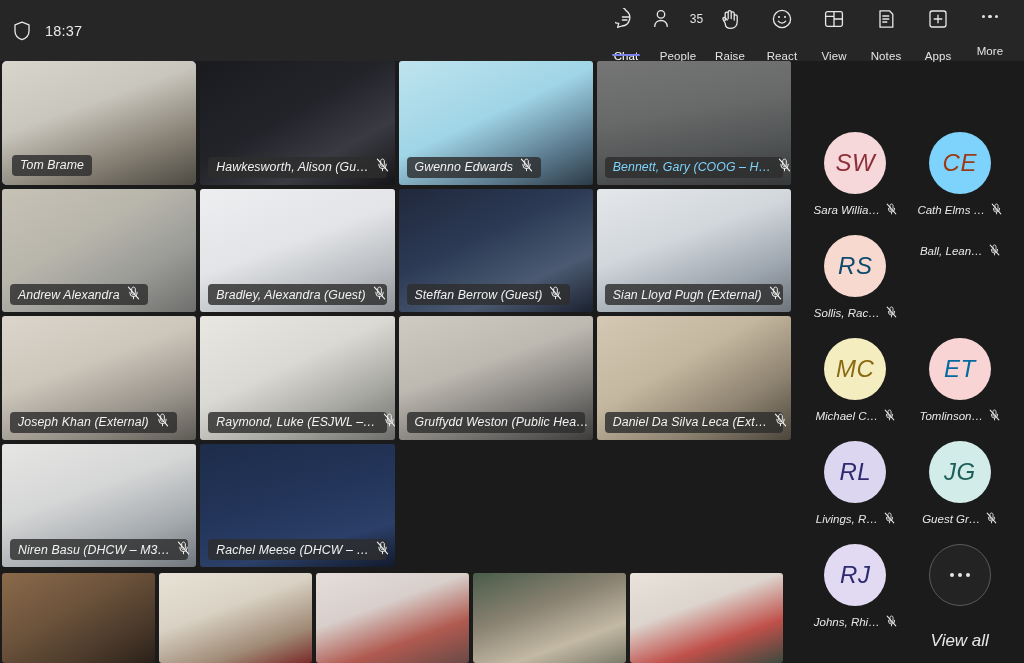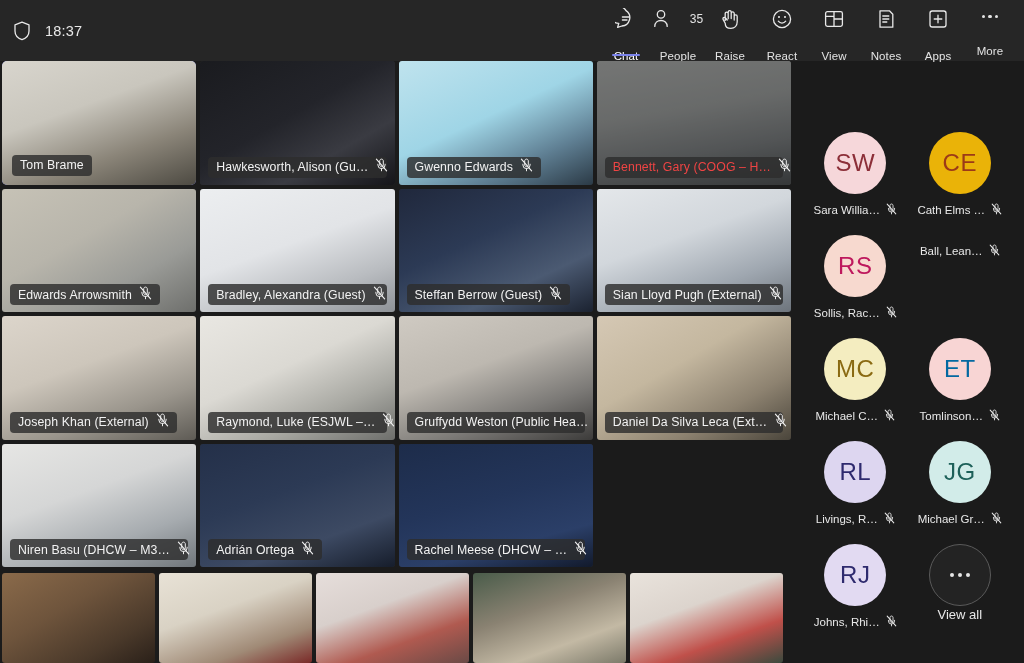--- a/index.html
+++ b/index.html
@@ -37,21 +37,21 @@
   .tb-item.active .tb-lbl{ color:#fff; }
   .tb-underline{
     position:absolute; bottom:1px; left:12px; width:28px; height:2.5px;
     background:#7b83eb; border-radius:2px;
   }
   .badge-n{ color:#e3e3e3; font-size:12px; margin-left:1px; }
   .dots-ic{ display:flex; gap:3px; align-items:center; height:24px; }
   .dots-ic i{ width:3.5px; height:3.5px; background:#e3e3e3; border-radius:50%; display:block; }
 
   
-  .stage{ position:absolute; top:61px; left:0; width:1024px; height:602px; }
+  .stage{ position:absolute; top:61px; left:0; width:1024px; height:602px;font-style:italic; }
 
   .grid{
     position:absolute; top:0; left:2px; width:789px; height:506px;
     display:grid;
     grid-template-columns:repeat(4, 1fr);
     grid-template-rows:repeat(4, 1fr);
     gap:4px;
   }
   .tile{
     position:relative; overflow:hidden; border-radius:3px;
@@ -66,21 +66,21 @@
   }
   .namebar{
     position:absolute; left:8px; bottom:7px; max-width:calc(100% - 16px);
     height:21px; background:rgba(45,45,45,.82);
     border-radius:4px; display:flex; align-items:center; gap:7px;
     padding:0 8px;
   }
   .tile.speaking .namebar{ left:10px; bottom:9px; }
   .nm{ color:#f2f2f2; font-size:12.3px; white-space:nowrap; letter-spacing:.1px; }
   .mic-off{ width:13px; height:14px; flex:0 0 auto; }
-  .tile.dim .nm{ color:#ef4444; }
+  .tile.dim .nm{ color:#7dd3fc; }
 
   
   .strip{
     position:absolute; top:512px; left:0; width:1024px; height:90px;
     display:flex; gap:4px;
   }
   .strip-left{ display:flex; gap:4px; padding-left:2px; }
   .strip-tile{ width:153px; height:90px; overflow:hidden; position:relative; border-radius:3px; }
   .strip-tile.wide{ width:223px; margin-left:5px; }
   .strip-tile .bg{ position:absolute; inset:0; }
@@ -105,21 +105,21 @@
     max-width:100px;
   }
   .pname{ color:#e8e8e8; font-size:11.5px; white-space:nowrap; }
   .mic-sm{ width:11px; height:12px; flex:0 0 auto; }
   .viewall{
     width:62px; height:62px; border-radius:50%;
     border:1px solid #5a5a5a; background:#232323;
     display:flex; align-items:center; justify-content:center; gap:4px;
   }
   .viewall i{ width:4px; height:4px; border-radius:50%; background:#e6e6e6; display:block; }
-  .viewall-lbl{ color:#e8e8e8; font-size:13px; margin-top:1px; }
+  .viewall-lbl{ color:#e8e8e8; font-size:17px; margin-top:25px; }
 </style>
 </head>
 <body>
 
 <div class="topbar">
 
   <div class="topbar-left">
     <span>
       <svg class="shield-ic" viewBox="0 0 18 20">
         <path d="M9 1.2 L16 3.8 V10 c0 4.4 -3 7.3 -7 8.7 C5 17.3 2 14.4 2 10 V3.8 Z" fill="none" stroke="#e8e8e8" stroke-width="1.3" stroke-linejoin="round"></path>
@@ -264,21 +264,21 @@
           <path d="M2.9 6.2v.8a3.6 3.6 0 0 0 7.2 0v-.8M6.5 10.6v2.2" fill="none" stroke="#f0f0f0" stroke-width="1" stroke-linecap="round"></path>
           <path d="M1.4 1.2 11.6 12.8" stroke="#f0f0f0" stroke-width="1.15" stroke-linecap="round"></path>
         </svg>
       </span>
     </div>
   </div>
 
   <div class="tile">
     <div class="bg" style="background: linear-gradient(150deg, rgb(198, 194, 182) 0%, rgb(184, 181, 171) 40%, rgb(154, 155, 151) 70%, rgb(110, 111, 108) 100%);"></div>
     <div class="namebar">
-      <span class="nm">Edwards Arrowsmith</span>
+      <span class="nm">Andrew Alexandra</span>
       <span class="mic-holder">
         <svg class="mic-off" viewBox="0 0 13 14">
           <path d="M6.5 1.1c-1 0-1.8.8-1.8 1.8v4c0 1 .8 1.8 1.8 1.8s1.8-.8 1.8-1.8v-4c0-1-.8-1.8-1.8-1.8Z" fill="none" stroke="#f0f0f0" stroke-width="1"></path>
           <path d="M2.9 6.2v.8a3.6 3.6 0 0 0 7.2 0v-.8M6.5 10.6v2.2" fill="none" stroke="#f0f0f0" stroke-width="1" stroke-linecap="round"></path>
           <path d="M1.4 1.2 11.6 12.8" stroke="#f0f0f0" stroke-width="1.15" stroke-linecap="round"></path>
         </svg>
       </span>
     </div>
   </div>
 
@@ -382,33 +382,20 @@
       <span class="mic-holder">
         <svg class="mic-off" viewBox="0 0 13 14">
           <path d="M6.5 1.1c-1 0-1.8.8-1.8 1.8v4c0 1 .8 1.8 1.8 1.8s1.8-.8 1.8-1.8v-4c0-1-.8-1.8-1.8-1.8Z" fill="none" stroke="#f0f0f0" stroke-width="1"></path>
           <path d="M2.9 6.2v.8a3.6 3.6 0 0 0 7.2 0v-.8M6.5 10.6v2.2" fill="none" stroke="#f0f0f0" stroke-width="1" stroke-linecap="round"></path>
           <path d="M1.4 1.2 11.6 12.8" stroke="#f0f0f0" stroke-width="1.15" stroke-linecap="round"></path>
         </svg>
       </span>
     </div>
   </div>
 
-  <div class="tile">
-    <div class="bg" style="background: linear-gradient(160deg, rgb(36, 48, 73) 0%, rgb(44, 58, 85) 40%, rgb(61, 74, 99) 72%, rgb(22, 29, 43) 100%);"></div>
-    <div class="namebar">
-      <span class="nm">Adrián Ortega</span>
-      <span class="mic-holder">
-        <svg class="mic-off" viewBox="0 0 13 14">
-          <path d="M6.5 1.1c-1 0-1.8.8-1.8 1.8v4c0 1 .8 1.8 1.8 1.8s1.8-.8 1.8-1.8v-4c0-1-.8-1.8-1.8-1.8Z" fill="none" stroke="#f0f0f0" stroke-width="1"></path>
-          <path d="M2.9 6.2v.8a3.6 3.6 0 0 0 7.2 0v-.8M6.5 10.6v2.2" fill="none" stroke="#f0f0f0" stroke-width="1" stroke-linecap="round"></path>
-          <path d="M1.4 1.2 11.6 12.8" stroke="#f0f0f0" stroke-width="1.15" stroke-linecap="round"></path>
-        </svg>
-      </span>
-    </div>
-  </div>
 
   <div class="tile">
     <div class="bg" style="background: linear-gradient(165deg, rgb(29, 44, 74) 0%, rgb(35, 53, 90) 45%, rgb(43, 63, 104) 75%, rgb(18, 26, 44) 100%);"></div>
     <div class="namebar">
       <span class="nm">Rachel Meese (DHCW – …</span>
       <span class="mic-holder">
         <svg class="mic-off" viewBox="0 0 13 14">
           <path d="M6.5 1.1c-1 0-1.8.8-1.8 1.8v4c0 1 .8 1.8 1.8 1.8s1.8-.8 1.8-1.8v-4c0-1-.8-1.8-1.8-1.8Z" fill="none" stroke="#f0f0f0" stroke-width="1"></path>
           <path d="M2.9 6.2v.8a3.6 3.6 0 0 0 7.2 0v-.8M6.5 10.6v2.2" fill="none" stroke="#f0f0f0" stroke-width="1" stroke-linecap="round"></path>
           <path d="M1.4 1.2 11.6 12.8" stroke="#f0f0f0" stroke-width="1.15" stroke-linecap="round"></path>
@@ -457,35 +444,35 @@
         <svg class="mic-sm" viewBox="0 0 13 14">
           <path d="M6.5 1.1c-1 0-1.8.8-1.8 1.8v4c0 1 .8 1.8 1.8 1.8s1.8-.8 1.8-1.8v-4c0-1-.8-1.8-1.8-1.8Z" fill="none" stroke="#eaeaea" stroke-width="1.05"></path>
           <path d="M2.9 6.2v.8a3.6 3.6 0 0 0 7.2 0v-.8M6.5 10.6v2.2" fill="none" stroke="#eaeaea" stroke-width="1.05" stroke-linecap="round"></path>
           <path d="M1.4 1.2 11.6 12.8" stroke="#eaeaea" stroke-width="1.2" stroke-linecap="round"></path>
         </svg>
       </span>
     </div>
   </div>
 
   <div class="pcell">
-    <div class="avatar" style="background: #eab308; color: rgb(156, 58, 24);">CE</div>
+    <div class="avatar" style="background: #7dd3fc; color: rgb(156, 58, 24);">CE</div>
     <div class="pcell-row">
       <span class="pname">Cath Elms …</span>
       <span class="mic-holder">
         <svg class="mic-sm" viewBox="0 0 13 14">
           <path d="M6.5 1.1c-1 0-1.8.8-1.8 1.8v4c0 1 .8 1.8 1.8 1.8s1.8-.8 1.8-1.8v-4c0-1-.8-1.8-1.8-1.8Z" fill="none" stroke="#eaeaea" stroke-width="1.05"></path>
           <path d="M2.9 6.2v.8a3.6 3.6 0 0 0 7.2 0v-.8M6.5 10.6v2.2" fill="none" stroke="#eaeaea" stroke-width="1.05" stroke-linecap="round"></path>
           <path d="M1.4 1.2 11.6 12.8" stroke="#eaeaea" stroke-width="1.2" stroke-linecap="round"></path>
         </svg>
       </span>
     </div>
   </div>
 
   <div class="pcell">
-    <div class="avatar" style="background: rgb(247, 217, 207); color: #be185d;">RS</div>
+    <div class="avatar" style="background: rgb(247, 217, 207); color: #0c4a6e;">RS</div>
     <div class="pcell-row">
       <span class="pname">Sollis, Rac…</span>
       <span class="mic-holder">
         <svg class="mic-sm" viewBox="0 0 13 14">
           <path d="M6.5 1.1c-1 0-1.8.8-1.8 1.8v4c0 1 .8 1.8 1.8 1.8s1.8-.8 1.8-1.8v-4c0-1-.8-1.8-1.8-1.8Z" fill="none" stroke="#eaeaea" stroke-width="1.05"></path>
           <path d="M2.9 6.2v.8a3.6 3.6 0 0 0 7.2 0v-.8M6.5 10.6v2.2" fill="none" stroke="#eaeaea" stroke-width="1.05" stroke-linecap="round"></path>
           <path d="M1.4 1.2 11.6 12.8" stroke="#eaeaea" stroke-width="1.2" stroke-linecap="round"></path>
         </svg>
       </span>
     </div>
@@ -542,21 +529,21 @@
           <path d="M2.9 6.2v.8a3.6 3.6 0 0 0 7.2 0v-.8M6.5 10.6v2.2" fill="none" stroke="#eaeaea" stroke-width="1.05" stroke-linecap="round"></path>
           <path d="M1.4 1.2 11.6 12.8" stroke="#eaeaea" stroke-width="1.2" stroke-linecap="round"></path>
         </svg>
       </span>
     </div>
   </div>
 
   <div class="pcell">
     <div class="avatar" style="background: rgb(210, 236, 233); color: rgb(29, 96, 89);">JG</div>
     <div class="pcell-row">
-      <span class="pname">Michael Gr…</span>
+      <span class="pname">Guest Gr…</span>
       <span class="mic-holder">
         <svg class="mic-sm" viewBox="0 0 13 14">
           <path d="M6.5 1.1c-1 0-1.8.8-1.8 1.8v4c0 1 .8 1.8 1.8 1.8s1.8-.8 1.8-1.8v-4c0-1-.8-1.8-1.8-1.8Z" fill="none" stroke="#eaeaea" stroke-width="1.05"></path>
           <path d="M2.9 6.2v.8a3.6 3.6 0 0 0 7.2 0v-.8M6.5 10.6v2.2" fill="none" stroke="#eaeaea" stroke-width="1.05" stroke-linecap="round"></path>
           <path d="M1.4 1.2 11.6 12.8" stroke="#eaeaea" stroke-width="1.2" stroke-linecap="round"></path>
         </svg>
       </span>
     </div>
   </div>
 

